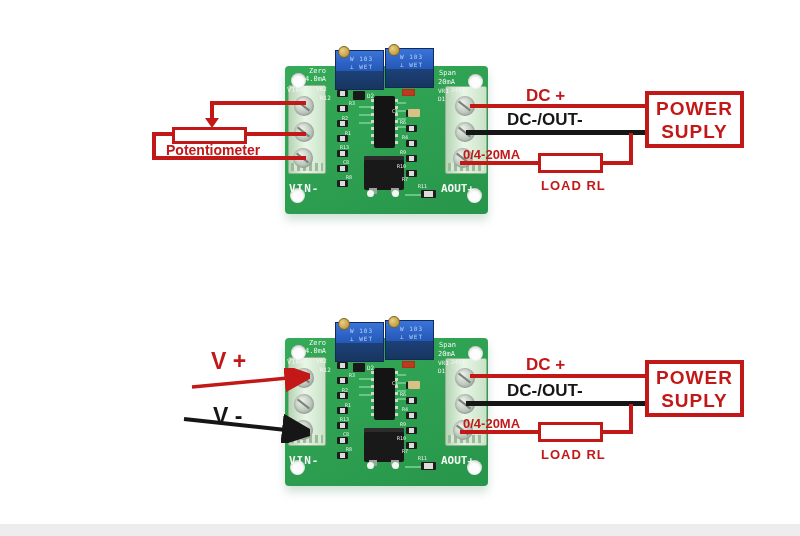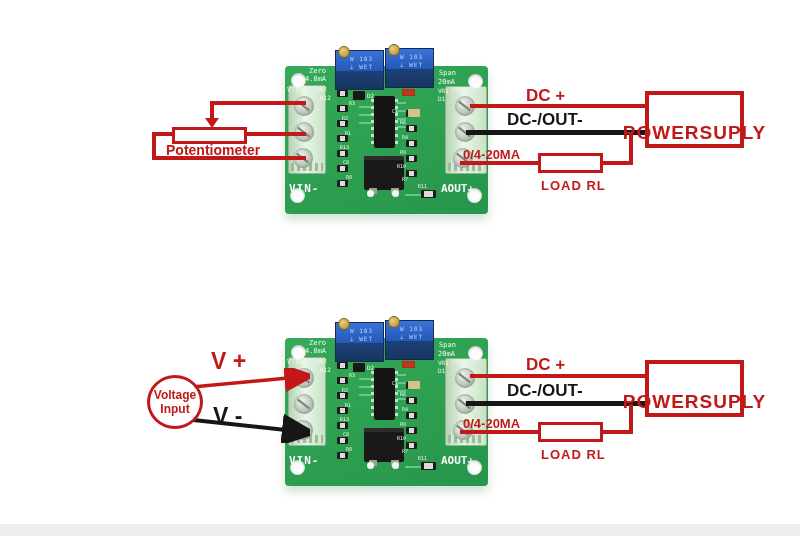--- a/index.html
+++ b/index.html
@@ -10,21 +10,21 @@
   .wire{position:absolute;background:#c21818;z-index:5;}
   .wire.blk{background:#161616;}
   .arrow-d{position:absolute;width:0;height:0;border-left:7px solid transparent;
            border-right:7px solid transparent;border-top:10px solid #c21818;z-index:5;}
   
   .lbl{position:absolute;font-weight:bold;z-index:8;white-space:nowrap;line-height:1.1;}
   .red{color:#c21818;}
   .blkc{color:#161616;}
   
   .box{position:absolute;background:#fff;border:3px solid #c21818;box-sizing:border-box;z-index:6;}
-  .psu{border-width:4px;display:flex;flex-direction:row;align-items:flex-end;justify-content:center;
+  .psu{border-width:4px;display:flex;flex-direction:column;align-items:center;justify-content:center;
        font-size:19px;font-weight:bold;color:#c21818;letter-spacing:1px;line-height:23px;}
   .vsrc{border-radius:50%;display:flex;flex-direction:column;align-items:center;justify-content:center;
         font-size:12px;font-weight:bold;color:#c21818;line-height:14px;}
   
   .board{position:absolute;width:203px;height:148px;z-index:2;}
   .pcb{position:absolute;left:0;top:0;right:0;bottom:0;background:linear-gradient(155deg,#35aa58,#27954a);
        border-radius:4px;box-shadow:0 6px 10px rgba(90,150,110,.28);z-index:1;}
   .hole{position:absolute;width:15px;height:15px;border-radius:50%;background:#fcfdfc;
         box-shadow:inset 0 1px 3px rgba(0,0,0,.28);z-index:3;}
   .trim{position:absolute;width:49px;height:40px;box-sizing:border-box;border:1px solid #122a5a;
@@ -257,24 +257,20 @@
       <marker id="arrR" markerWidth="9" markerHeight="8" refX="1" refY="4" orient="auto">
         <path d="M0,0 L9,4 L0,8 z" fill="#c21818"></path>
       </marker>
       <marker id="arrK" markerWidth="9" markerHeight="8" refX="1" refY="4" orient="auto">
         <path d="M0,0 L9,4 L0,8 z" fill="#161616"></path>
       </marker>
     </defs>
     <line x1="52" y1="19" x2="148" y2="10" stroke="#c21818" stroke-width="3.5" marker-end="url(#arrR)"></line>
     <line x1="44" y1="51" x2="146" y2="62" stroke="#161616" stroke-width="4" marker-end="url(#arrK)"></line>
   </svg>
-  <div class="box vsrc" style="left:147px;top:375px;width:56px;height:54px;">
-    <div>Voltage</div>
-    <div>Input</div>
-  </div>
   <div class="lbl red" style="left:211px;top:349px;font-size:23px;">V +</div>
   <div class="lbl blkc" style="left:213px;top:404px;font-size:23px;">V -</div>
 
   <div class="wire" style="left:470px;top:374px;width:177px;height:4px;"></div>
   <div class="wire blk" style="left:466px;top:401px;width:181px;height:5px;"></div>
   <div class="wire" style="left:629px;top:404px;width:4px;height:30px;"></div>
   <div class="wire" style="left:460px;top:430px;width:78px;height:4px;"></div>
   <div class="wire" style="left:601px;top:430px;width:31px;height:4px;"></div>
   <div class="box" style="left:538px;top:422px;width:65px;height:20px;"></div>
   <div class="lbl red" style="left:526px;top:356px;font-size:17px;">DC +</div>

